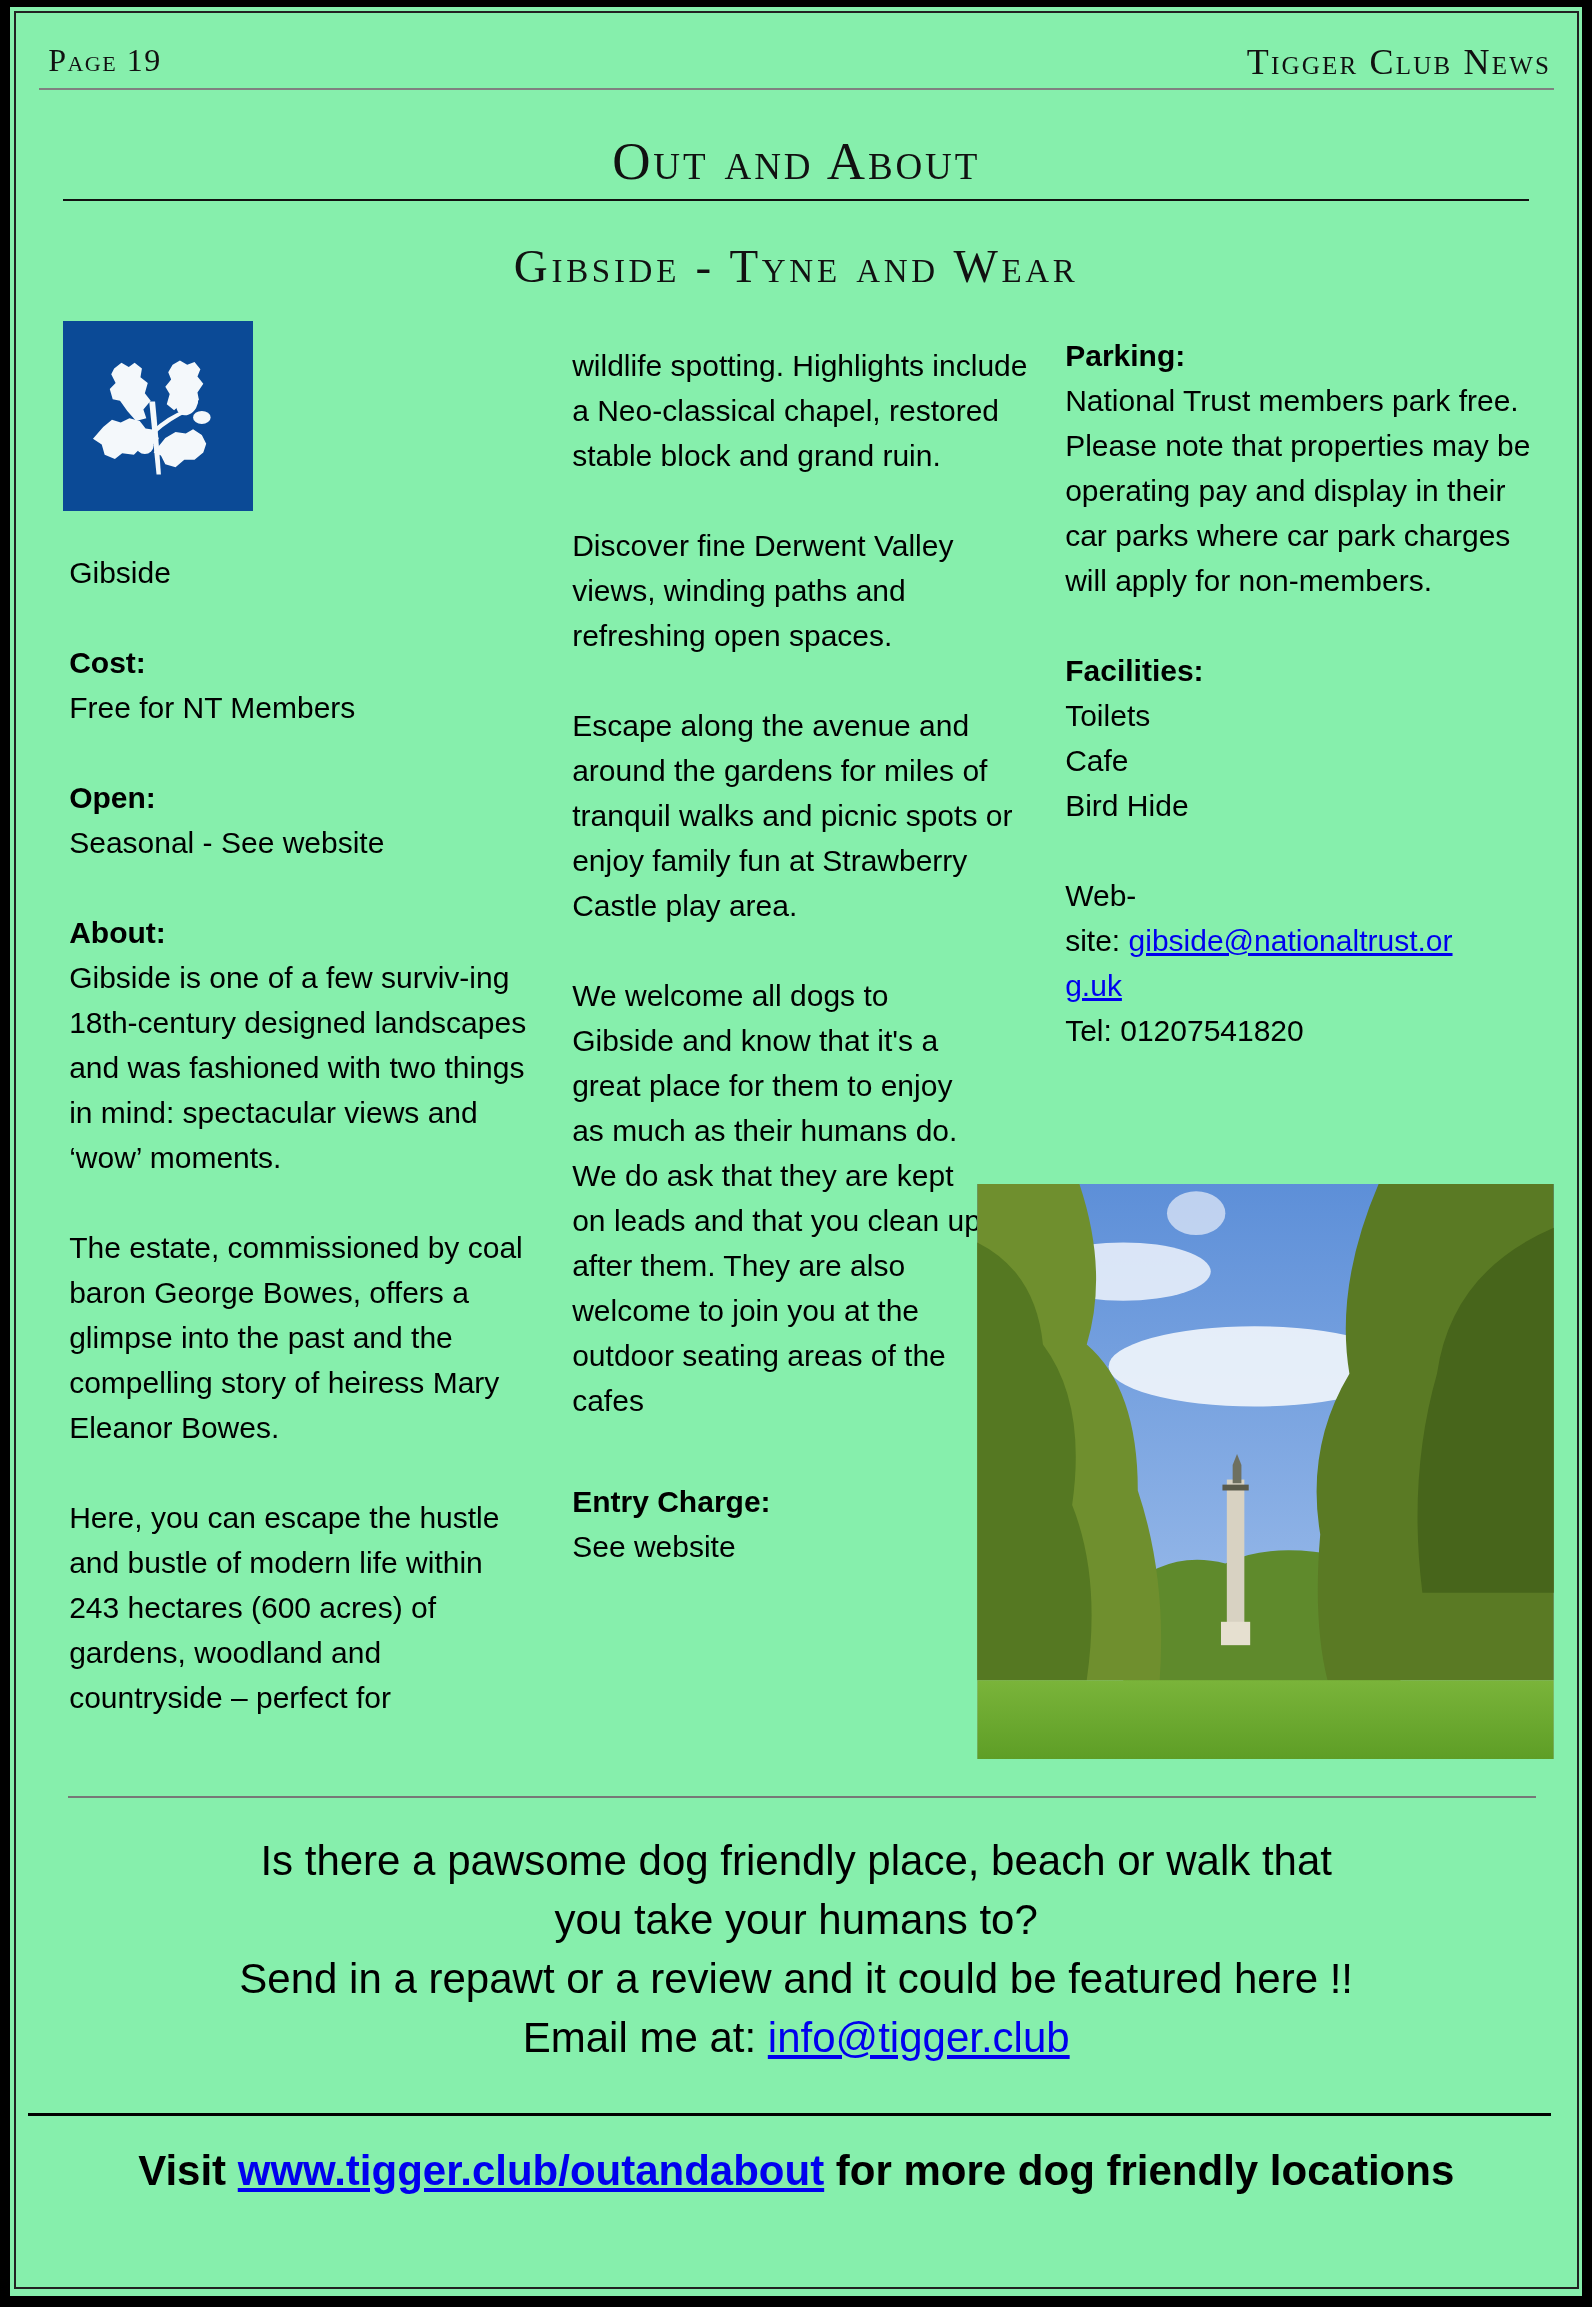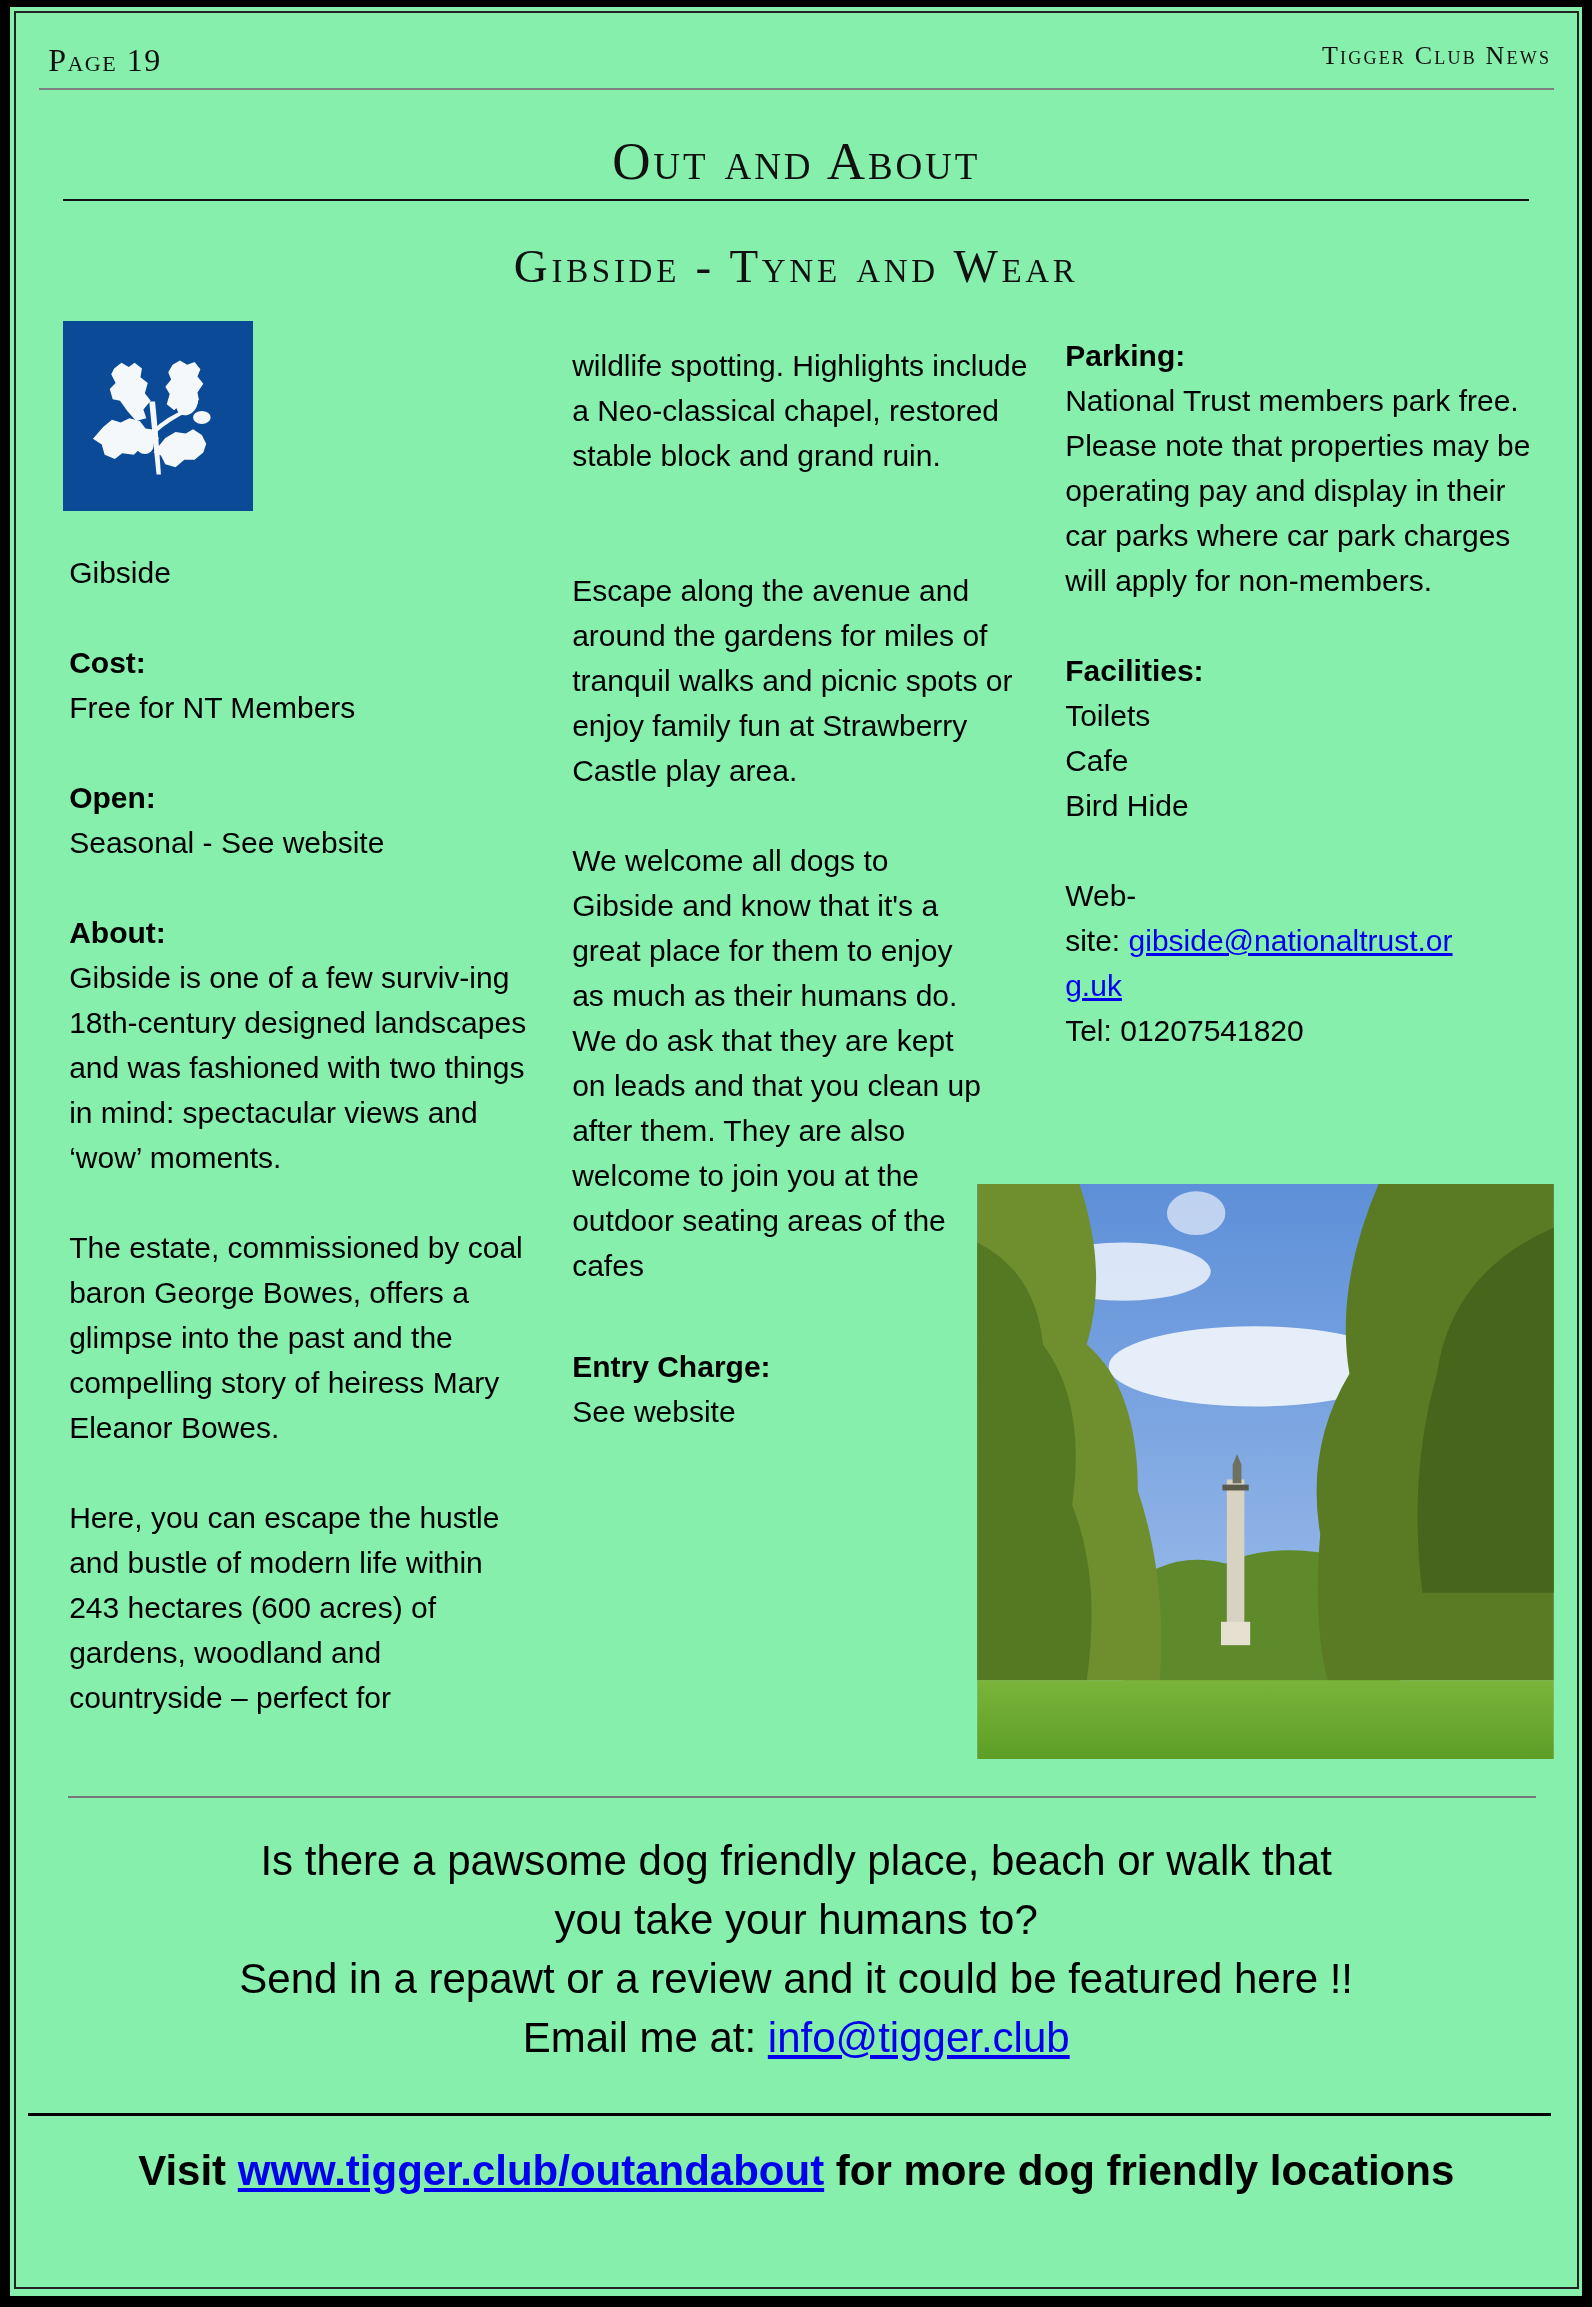--- a/index.html
+++ b/index.html
@@ -7,21 +7,21 @@
   .page {
     position: absolute; left: 10.2px; top: 7.3px; width: 1572px; height: 2289px;
     background: #86efac;
   }
   .inner-frame {
     position: absolute; left: 3.7px; top: 3.7px; right: 3.7px; bottom: 7.3px;
     border: 2.2px solid #222; box-sizing: border-box;
   }
   .serif { font-family: "Liberation Serif", serif; font-variant: small-caps; color: #111; }
   .running-head-left { position: absolute; left: 38px; top: 35px; font-size: 32px; letter-spacing: 1.5px; }
-  .running-head-right { position: absolute; right: 31px; top: 34px; font-size: 26px; letter-spacing: 2.2px; }
+  .running-head-right { position: absolute; right: 31px; top: 34px; font-size: 36px; letter-spacing: 2.2px; }
   .rule-head { position: absolute; left: 28.5px; width: 1515px; top: 81px; height: 2.2px; background: #808080; }
   .section-title { position: absolute; left: 0; right: 0; top: 124px; text-align: center; font-size: 53px; letter-spacing: 2.9px; }
   .rule-title { position: absolute; left: 53px; width: 1466px; top: 192px; height: 2.2px; background: #111; }
   .place-title { position: absolute; left: 0; right: 0; top: 232px; text-align: center; font-size: 47px; letter-spacing: 3.7px; }
 
   .body-text { font-family: "Liberation Sans", sans-serif; font-size: 30px; line-height: 45px; color: #000; }
   .col { position: absolute; }
   .col p { margin: 0; }
   .gap { height: 45px; }
   .b { font-weight: bold; }
@@ -83,20 +83,21 @@
     <p>Gibside is one of a few surviv-ing 18th-century designed landscapes and was fashioned with two things in mind: spectacular views and ‘wow’ moments.</p>
     <div class="gap"></div>
     <p>The estate, commissioned by coal baron George Bowes, offers a glimpse into the past and the compelling story of heiress Mary Eleanor Bowes.</p>
     <div class="gap"></div>
     <p>Here, you can escape the hustle and bustle of modern life within 243 hectares (600 acres) of gardens, woodland and countryside – perfect for</p>
   </div>
 
   <div class="col col2 body-text">
     <p>wildlife spotting. Highlights include a Neo-classical chapel, restored stable block and grand ruin.</p>
     <div class="gap"></div>
+    <p>Discover fine Derwent Valley views, winding paths and refreshing open spaces.</p>
     <div class="gap"></div>
     <p>Escape along the avenue and around the gardens for miles of tranquil walks and picnic spots or enjoy family fun at Strawberry Castle play area.</p>
     <div class="gap"></div>
     <p style="width:409px">We welcome all dogs to Gibside and know that it's a great place for them to enjoy as much as their humans do. We do ask that they are kept on leads and that you clean up after them. They are also welcome to join you at the outdoor seating areas of the cafes</p>
     <div class="gap" style="height:56px"></div>
     <p class="b">Entry Charge:</p>
     <p>See website</p>
   </div>
 
   <div class="col col3 body-text">

